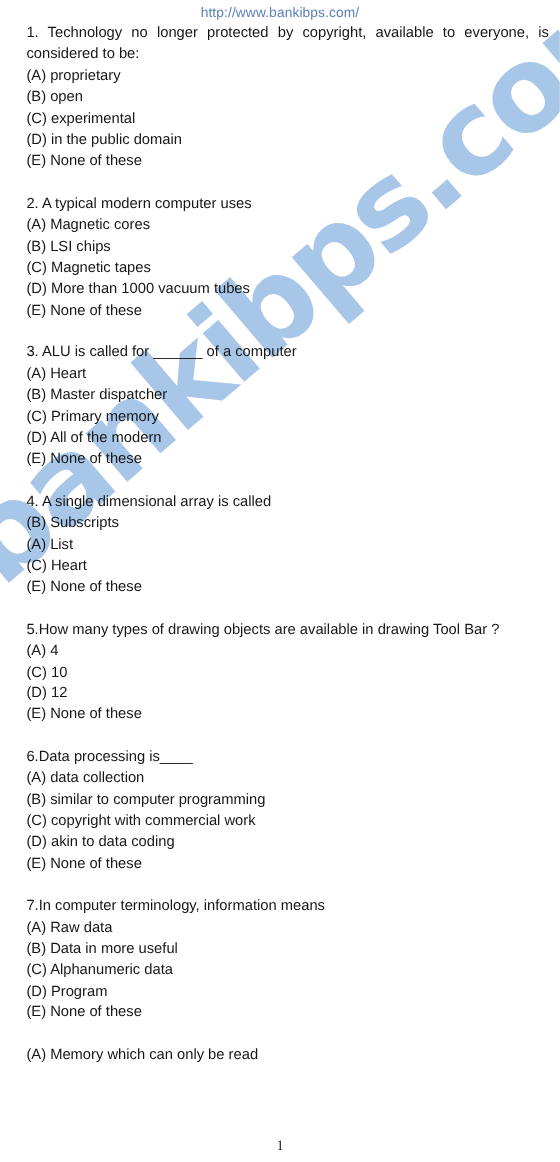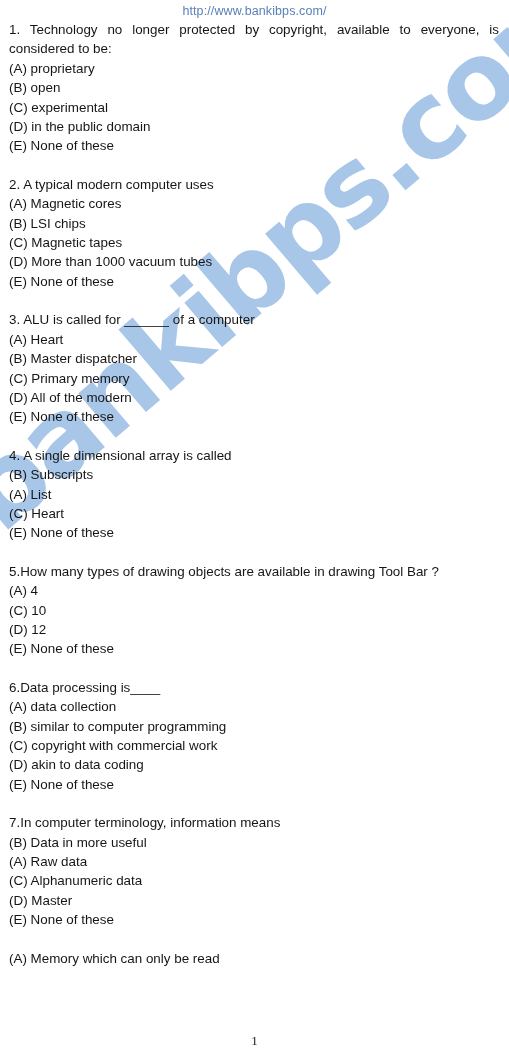--- a/index.html
+++ b/index.html
@@ -69,21 +69,21 @@
     line-height: 18px;
     padding-top: 2px;
     letter-spacing: 0.1px;
   }
 
   #questions {
     padding: 0 10px 0 9px;
   }
 
   .question-block {
-    margin: 0 0 19px 0;
+    margin: 0 0 19px 15px;
   }
 
   .q-stem,
   .q-option {
     color: #161616;
     font-family: "Liberation Sans", sans-serif;
     font-size: 13.4px;
     line-height: 19.4px;
     margin: 0;
     padding: 0;
@@ -162,24 +162,24 @@
         <div class="question-block">
           <p class="q-stem">6.Data processing is____</p>
           <p class="q-option">(A) data collection</p>
           <p class="q-option">(B) similar to computer programming</p>
           <p class="q-option">(C) copyright with commercial work</p>
           <p class="q-option">(D) akin to data coding</p>
           <p class="q-option">(E) None of these</p>
         </div>
         <div class="question-block">
           <p class="q-stem">7.In computer terminology, information means</p>
+          <p class="q-option">(A) Raw data</p>
           <p class="q-option">(B) Data in more useful</p>
-          <p class="q-option">(A) Raw data</p>
           <p class="q-option">(C) Alphanumeric data</p>
-          <p class="q-option">(D) Master</p>
+          <p class="q-option">(D) Program</p>
           <p class="q-option">(E) None of these</p>
         </div>
         <div class="question-block">
           <p class="q-option">(A) Memory which can only be read</p>
         </div>
       </div>
 
   </div>
 
   <div id="page-number">1</div>

